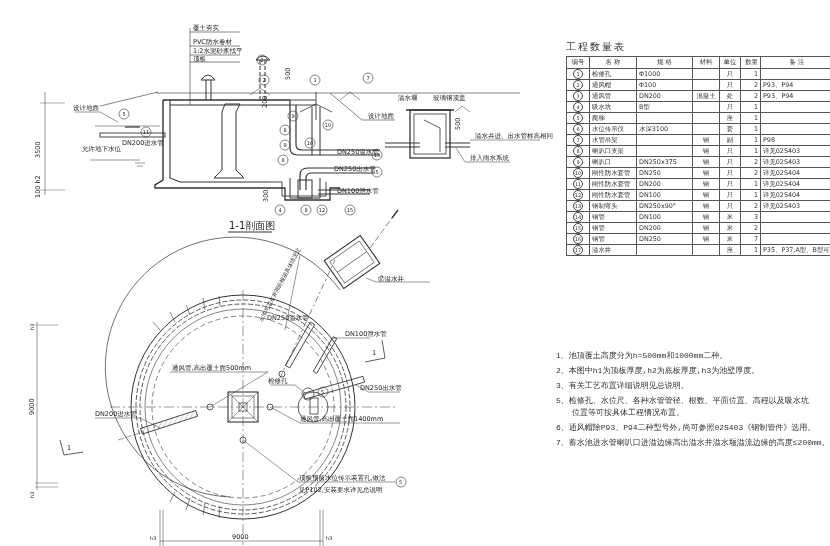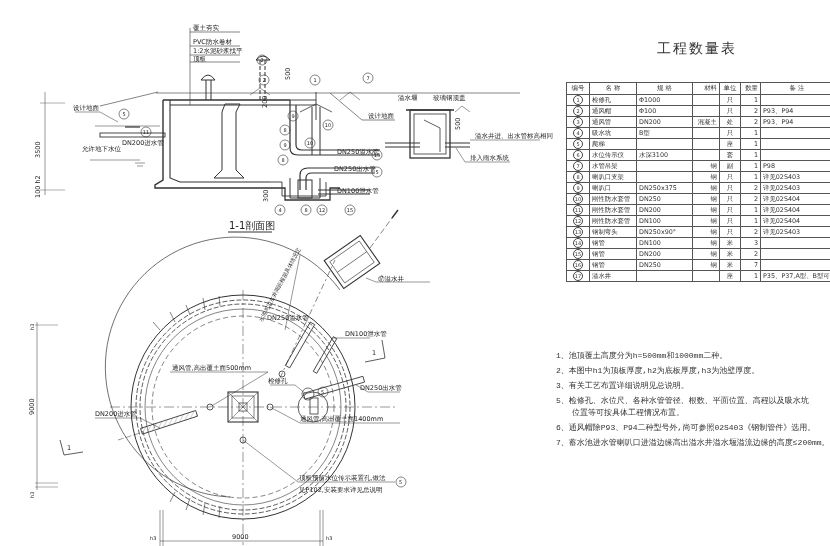--- a/index.html
+++ b/index.html
@@ -2,29 +2,29 @@
 <html><head>
 <meta charset="utf-8">
 <style>
   html, body { margin:0; padding:0; background:#fff; }
   body { width:830px; height:546px; position:relative; overflow:hidden;
          font-family:"DejaVu Sans", sans-serif; color:#222; }
   #drawing { position:absolute; left:0; top:0; width:830px; height:546px; }
   .lbl { font-family:"DejaVu Sans", sans-serif; fill:#222; }
   
   #table-wrap { position:absolute; left:566px; top:40px; width:262px; }
-  #table-title { text-align:center; font-size:14px; letter-spacing:2px; margin-bottom:24px; color:#333; }
+  #table-title { font-size:10px; letter-spacing:2px; margin-bottom:2px; color:#333; }
   table.qty { border-collapse:collapse; width:262px; font-size:6.4px; color:#333; table-layout:fixed; }
   table.qty td, table.qty th { border:0.8px solid #555; height:9.3px; padding:0 2px; white-space:nowrap; overflow:hidden; font-weight:normal; }
   table.qty th { height:11px; }
   table.qty { border:1.2px solid #333; }
   .c-no { width:18px; text-align:center; }
   .c-name { width:42px; }
   .c-spec { width:51px; }
-  .c-mat { width:22px; text-align:right; }
+  .c-mat { width:22px; text-align:center; }
   .c-unit { width:16px; text-align:center; }
   .c-qty { width:15px; text-align:right; }
   .c-note { width:68px; }
   .circnum { display:inline-block; width:8px; height:8px; border:0.7px solid #444; border-radius:50%;
              font-size:5px; line-height:8px; text-align:center; }
   
   #notes { position:absolute; left:556px; top:350px; width:274px; font-size:8px; color:#333; line-height:1.5; }
   #notes-title { font-size:10px; margin-bottom:4px; }
   .note { margin:0 0 3px 0; white-space:nowrap;font-family:Liberation Mono, monospace; }
   .note-cont { padding-left:16px; }

